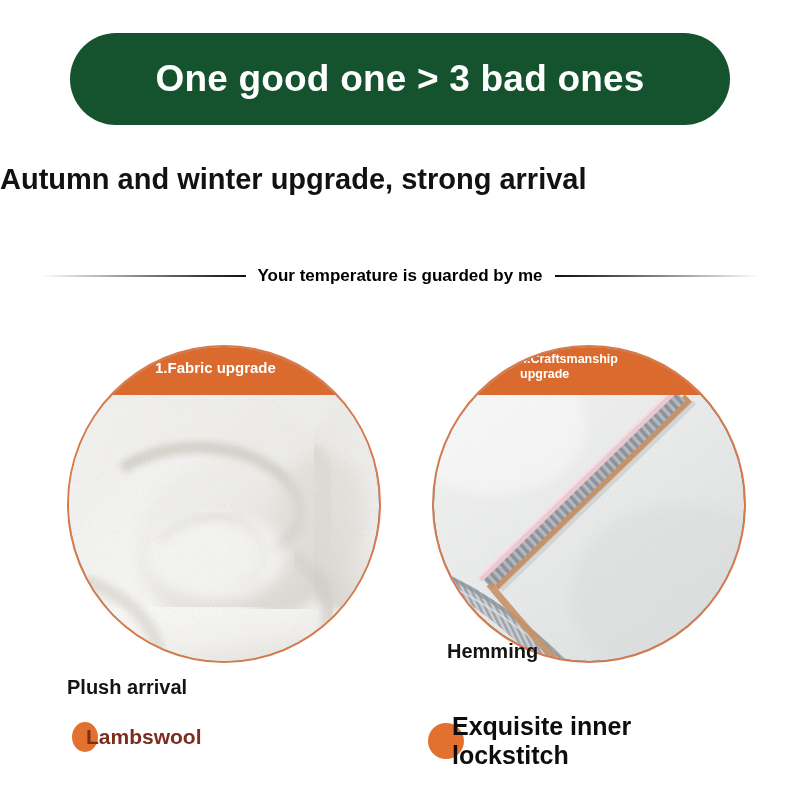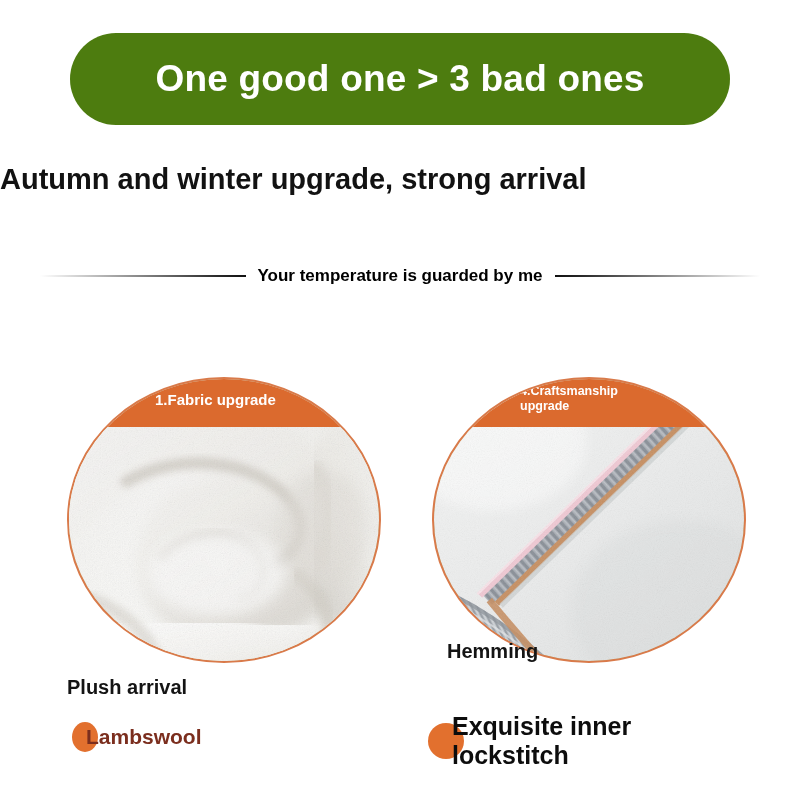--- a/index.html
+++ b/index.html
@@ -15,21 +15,21 @@
     position: relative;
   }
 
   
   #hero-banner {
     position: absolute;
     left: 70px;
     top: 33px;
     width: 660px;
     height: 92px;
-    background: #4d7c0f;
+    background: #14532d;
     border-radius: 46px;
     display: flex;
     align-items: center;
     justify-content: center;
   }
   #hero-banner-text {
     color: #ffffff;
     font-size: 37px;
     font-weight: bold;
     letter-spacing: 0.2px;
@@ -89,22 +89,21 @@
   #panel-fabric  { left: 67px; }
   #panel-craft   { left: 432px; }
 
   .photo-circle {
     position: absolute;
     inset: 0;
     border-radius: 50%;
     overflow: hidden;
     border: 2px solid #D97A4A;
     box-sizing: border-box;
-    background: #a16207;
-    margin-top: 32px;
+    background: #0f172a;
   }
   .photo-svg {
     position: absolute;
     left: 0;
     top: 0;
     width: 100%;
     height: 100%;
     display: block;
   }
 

